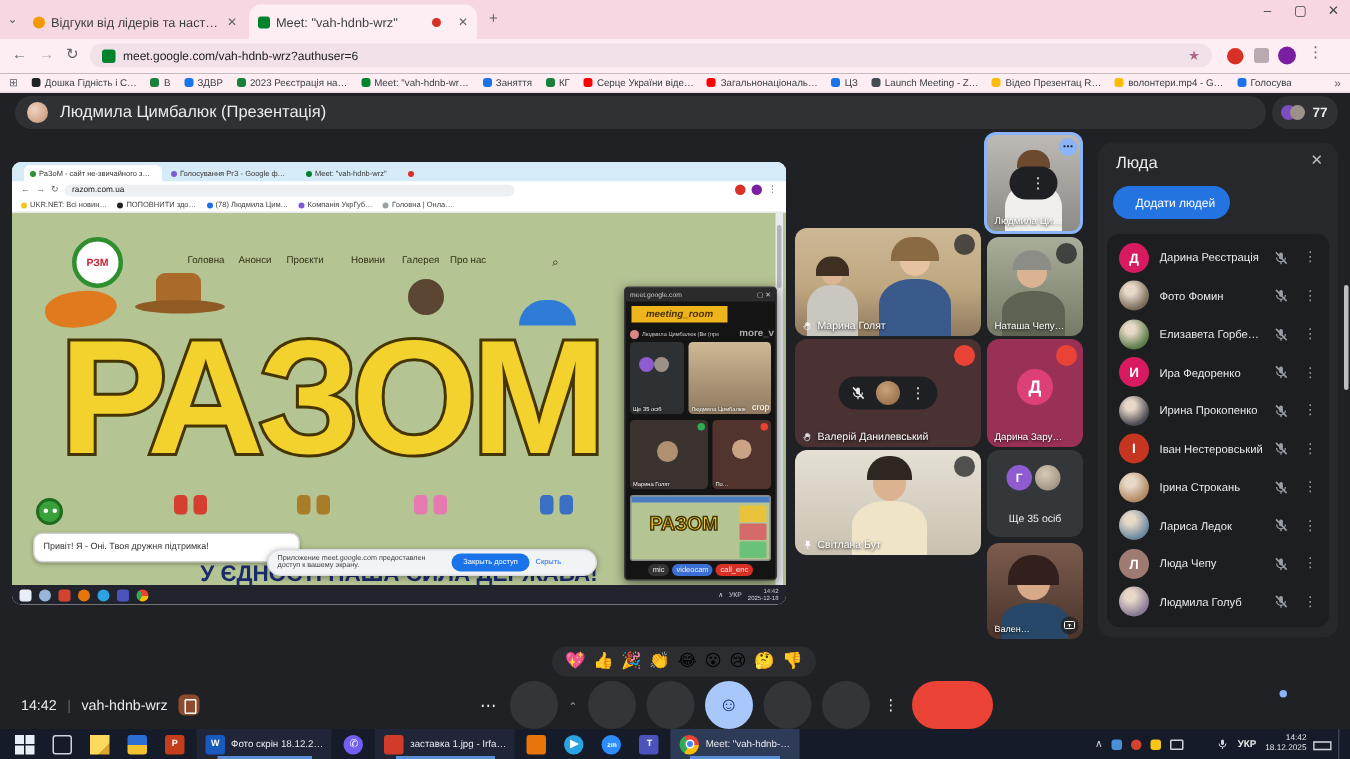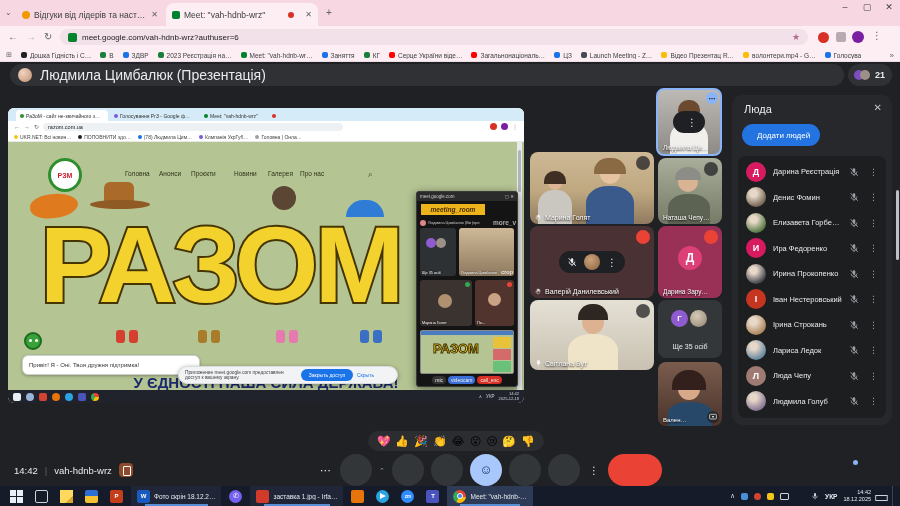--- a/index.html
+++ b/index.html
@@ -21,21 +21,21 @@
   .navg { position:absolute; top:5px; font-size:10px; color:#5f6368; }
   .omni { position:absolute; left:60px; top:3px; width:748px; height:16px; background:#f3e1ea; border-radius:8px; display:flex; align-items:center; padding:0 8px; gap:5px; font-size:8px; color:#202124; }
   .ticon { width:9px; height:9px; border-radius:2px; }
   .bookbar { left:0; top:49px; width:900px; height:13px; background:#fdeef4; border-bottom:1px solid #eddbe3; display:flex; align-items:center; padding:0 6px; gap:9px; }
   .bm { display:flex; align-items:center; gap:3px; font-size:6.5px; color:#3c4043; flex:0 0 auto; }
   .bmdot { width:6px; height:6px; border-radius:2px; }
 
   
   .banner { left:10px; top:64px; width:834px; height:22px; background:#2f3134; border-radius:11px; display:flex; align-items:center; padding:0 8px; gap:8px; }
   .banner .av { width:14px; height:14px; border-radius:50%; background:radial-gradient(circle at 35% 35%, #f0d3c0, #c09070); }
-  .banner span { font-size:14px; color:#e8eaed; }
+  .banner span { font-size:11px; color:#e8eaed; }
   .countpill { left:848px; top:64px; width:44px; height:22px; background:#2f3134; border-radius:11px; display:flex; align-items:center; padding:0 6px; }
   .countpill .c1 { width:10px; height:10px; border-radius:50%; background:#7c4dbe; }
   .countpill .c2 { width:10px; height:10px; border-radius:50%; background:#9c9188; margin-left:-4px; }
   .countpill b { font-size:9px; color:#e8eaed; font-weight:700; margin-left:5px; }
 
   
   .shared { left:8px; top:108px; width:516px; height:295px; background:#fff; border-radius:6px; overflow:hidden; }
   .mtabs { left:0; top:0; width:516px; height:13px; background:#d5ebf7; display:flex; align-items:flex-end; padding-left:8px; gap:2px; }
   .mtab { height:11px; border-radius:4px 4px 0 0; display:flex; align-items:center; gap:2px; padding:0 4px; font-size:5px; color:#333; max-width:92px; }
   .mtab.active { background:#fff; }
@@ -272,21 +272,21 @@
     <span style="margin-left:auto;font-size:8px;color:#5f6368;">»</span>
   </div>
 
   <div class="abs banner">
     <span class="av"></span>
     <span>Людмила Цимбалюк (Презентація)</span>
   </div>
   <div class="abs countpill">
     <span class="c1"></span>
     <span class="c2"></span>
-    <b>21</b>
+    <b>77</b>
   </div>
 
   <div class="abs shared">
     <div class="abs mtabs">
       <div class="mtab active" style="width:92px;">
         <span class="favdot" style="width:4px;height:4px;background:#2f8f2f;"></span>
         <span class="ell" style="width:78px;">РаЗоМ - сайт не-звичайного з…</span>
       </div>
       <div class="mtab" style="width:88px;">
         <span class="favdot" style="width:4px;height:4px;background:#7b5cd6;"></span>
@@ -625,21 +625,21 @@
               <rect x="9" y="3" width="6" height="11" rx="3" fill="currentColor"></rect>
               <path d="M5 11a7 7 0 0 0 14 0" stroke="currentColor" stroke-width="2"></path>
               <path d="M12 18v4" stroke="currentColor" stroke-width="2"></path>
               <path d="M4 3l17 18" stroke="currentColor" stroke-width="2.4"></path>
             </svg>
           </span>
           <span class="pd">⋮</span>
         </div>
         <div class="prow">
           <span class="pava" style="background: radial-gradient(circle at 38% 32%, rgb(232, 216, 200) 18%, rgb(122, 106, 88) 70%);"></span>
-          <span class="pname ell">Денис Фомин</span>
+          <span class="pname ell">Фото Фомин</span>
           <span class="js-icon" style="width: 10px; height: 10px; color: rgb(154, 160, 166);">
             <svg viewBox="0 0 24 24" fill="none">
               <rect x="9" y="3" width="6" height="11" rx="3" fill="currentColor"></rect>
               <path d="M5 11a7 7 0 0 0 14 0" stroke="currentColor" stroke-width="2"></path>
               <path d="M12 18v4" stroke="currentColor" stroke-width="2"></path>
               <path d="M4 3l17 18" stroke="currentColor" stroke-width="2.4"></path>
             </svg>
           </span>
           <span class="pd">⋮</span>
         </div>

